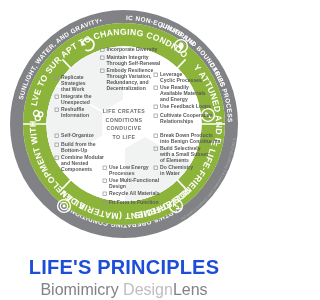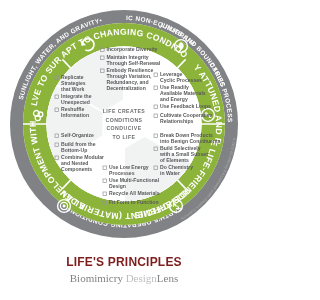--- a/index.html
+++ b/index.html
@@ -58,30 +58,30 @@
   }
   .title-block {
     position: absolute;
     left: 0;
     top: 256px;
     width: 248px;
     text-align: center;
   }
   #main-title {
     font-family: "Liberation Sans", sans-serif;
-    font-size: 12px;
-    font-weight: bold;
-    color: #7f1d1d;
+    font-size: 20px;
+    font-weight: bold;
+    color: #1d4ed8;
     letter-spacing: 0.2px;
     margin: 0;
     line-height: 1.1;
   }
   #sub-title {
-    font-family: Liberation Serif, serif;
-    font-size: 11px;
+    font-family: Liberation Sans, sans-serif;
+    font-size: 16px;
     color: #808285;
     margin: 3px 0 12px 0;
     line-height: 1.1;
   }
   #sub-title .dim { color: #bcbec0; }
   #sub-title .mid { color: #808285; }
 </style>
 </head>
 <body>
 

